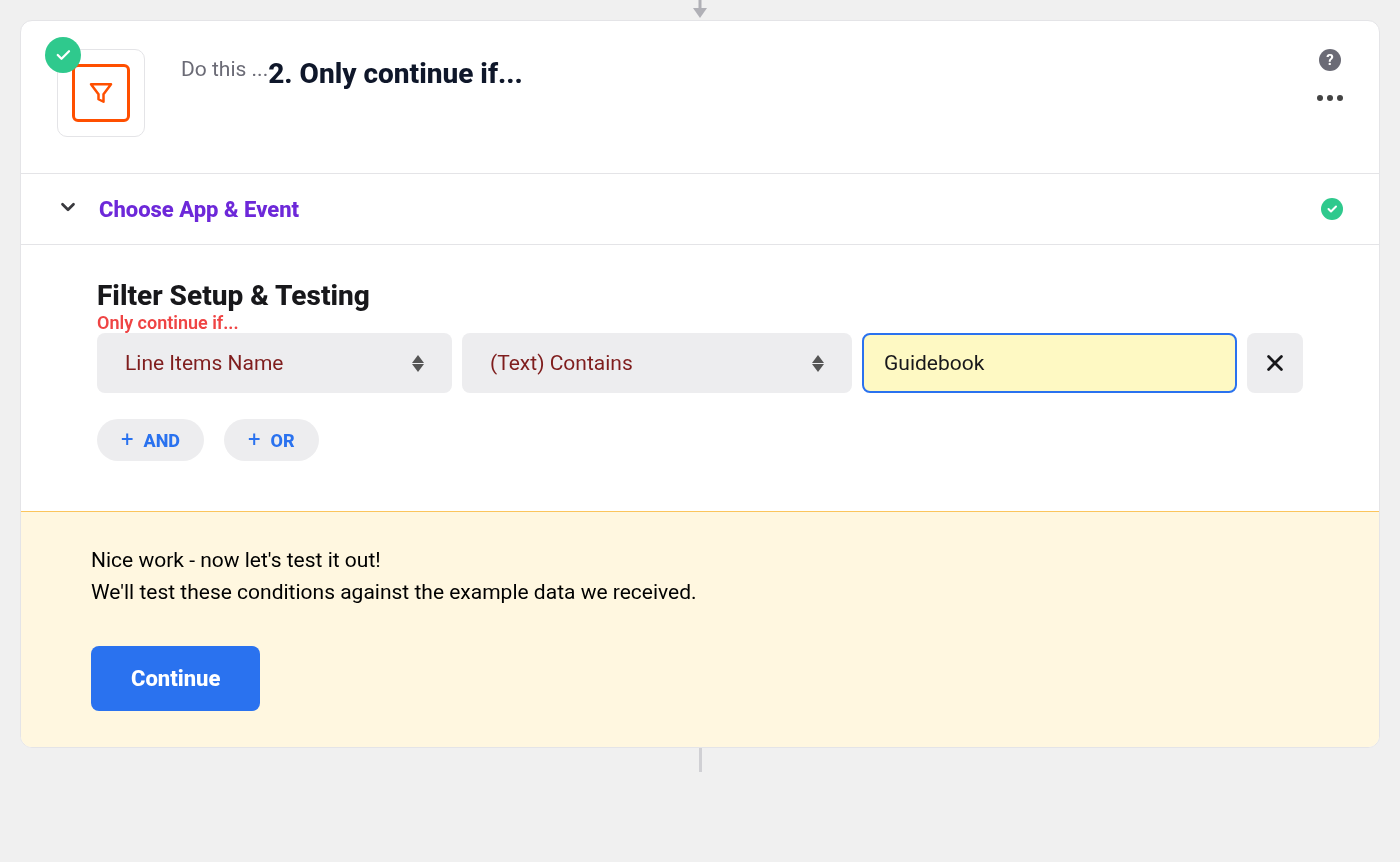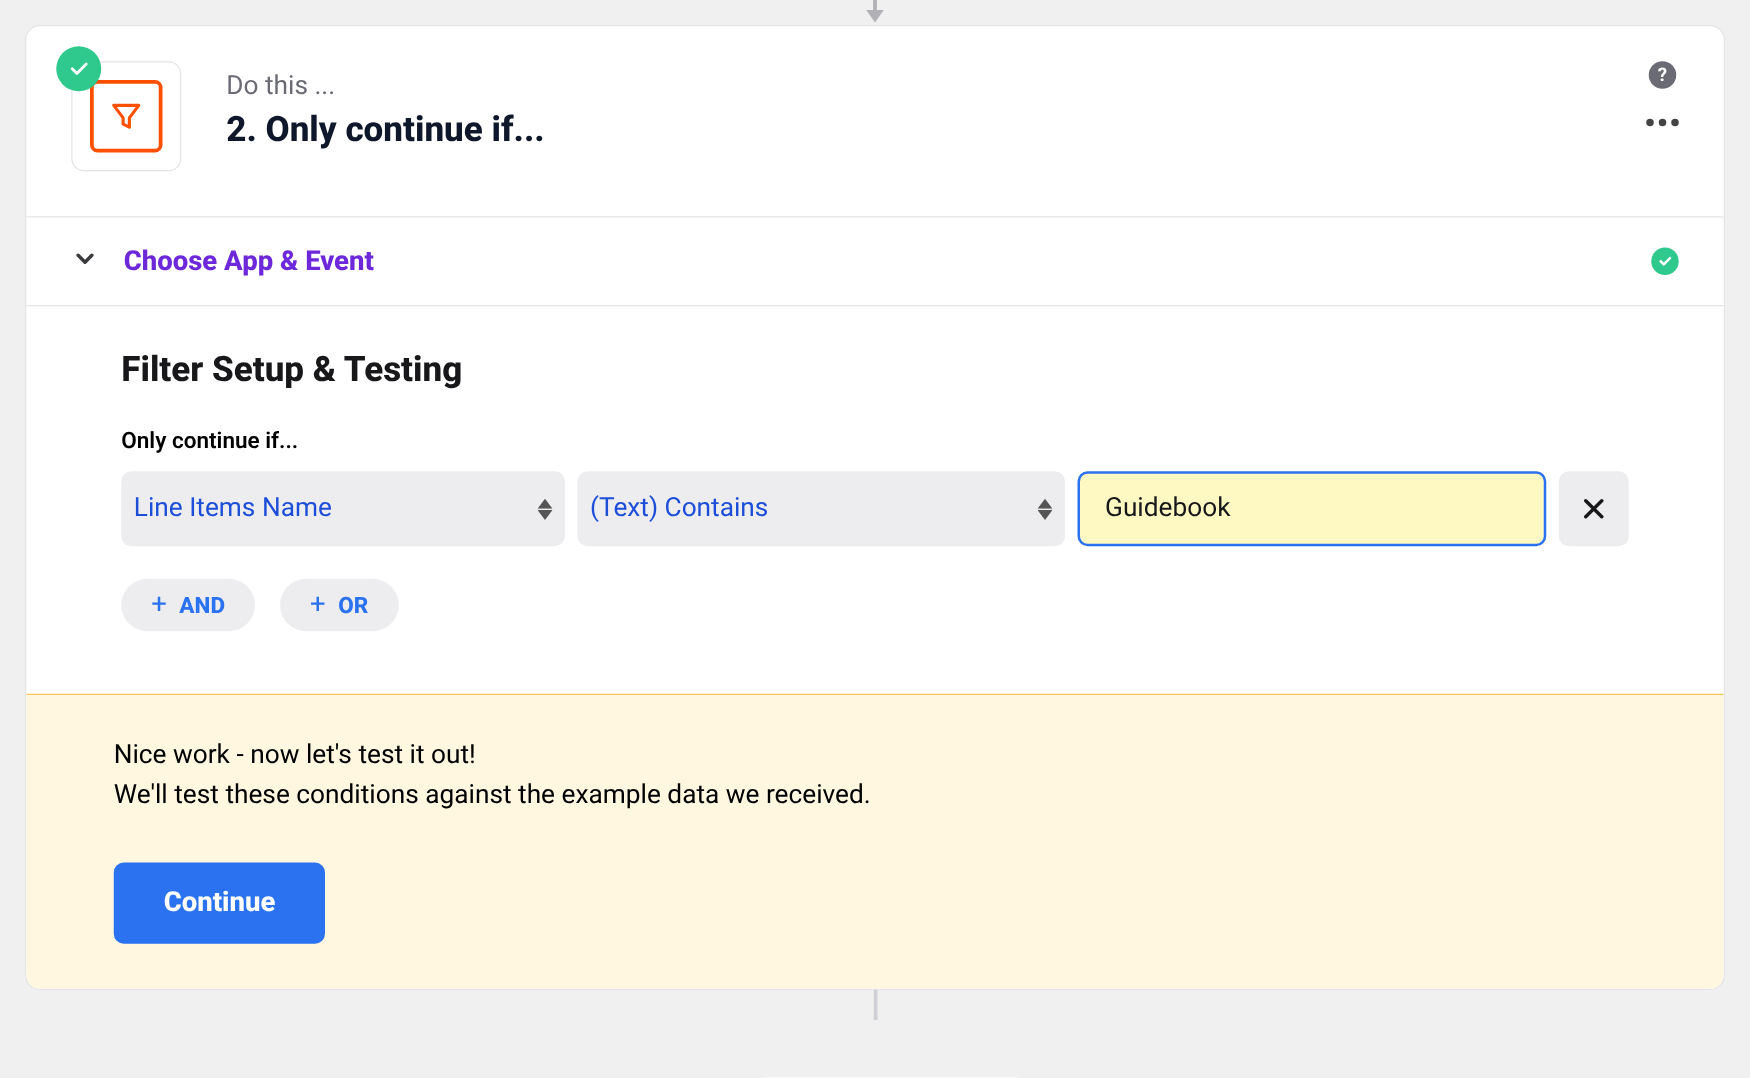--- a/index.html
+++ b/index.html
@@ -59,21 +59,21 @@
       width: 36px;
       height: 36px;
       background: #2fc98d;
       border-radius: 50%;
       display: flex;
       align-items: center;
       justify-content: center;
     }
     .header-text {
       display: flex;
-      flex-direction: column;
+      flex-direction: row;
       justify-content: center;
       padding-top: 8px;
     }
     .do-this {
       color: #6b6b76;
       font-size: 21px;
       margin-bottom: 6px;
     }
     .step-title {
       font-size: 28px;
@@ -140,44 +140,43 @@
       align-items: center;
       justify-content: center;
     }
     .content {
       padding: 34px 76px 40px 76px;
     }
     .content-title {
       font-size: 28px;
       font-weight: 800;
       color: #18181b;
-      margin-bottom: 30px;
     }
     .content-sub {
       font-size: 18px;
-      color: #000000;
+      color: #ef4444;
       font-weight: 600;
-      margin-bottom: 14px;
+      margin-bottom: 0;
     }
     .condition-row {
       display: flex;
       gap: 10px;
       margin-bottom: 26px;
     }
     .select-box {
       flex: 1;
       min-width: 0;
       background: #ededef;
       border-radius: 8px;
-      padding: 18px 10px;
+      padding: 18px 28px;
       display: flex;
       align-items: center;
       justify-content: space-between;
       font-size: 21px;
-      color: #1d4ed8;
+      color: #7f1d1d;
       cursor: pointer;
       gap: 32px;
     }
     .select-box.field { flex: 0 0 355px; }
     .select-box.op { flex: 0 0 390px; }
     .select-arrows {
       display: flex;
       flex-direction: column;
       gap: 1px;
     }

